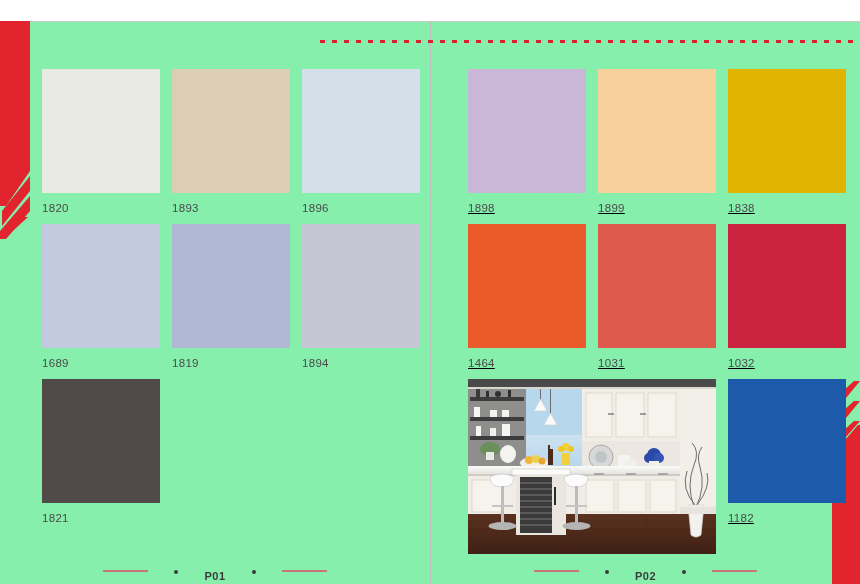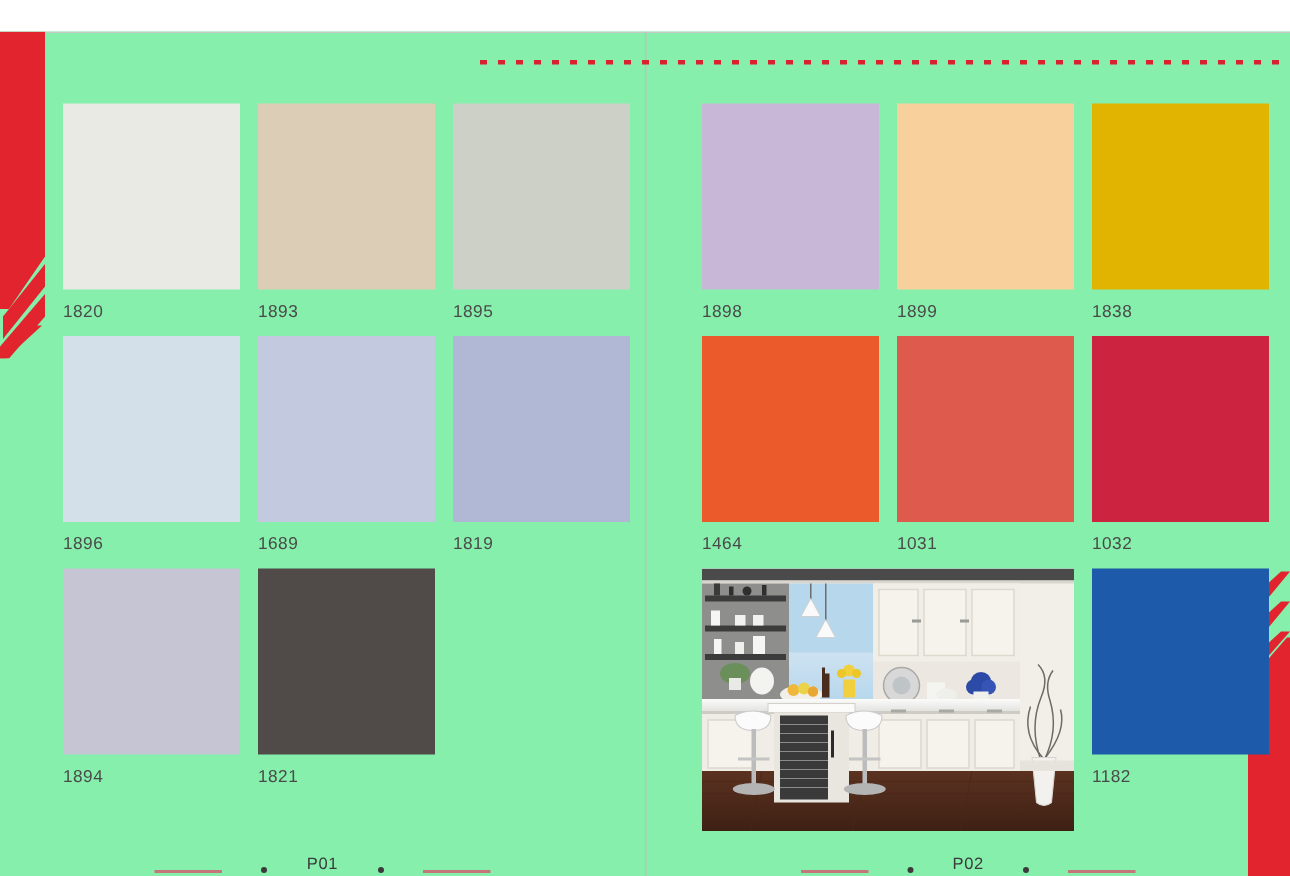--- a/index.html
+++ b/index.html
@@ -68,21 +68,21 @@
   .grid {
     position: absolute;
     top: 48px;
     display: grid;
     grid-template-columns: repeat(3, 118px);
     grid-template-rows: repeat(3, 155px);
     column-gap: 12px;
     row-gap: 0px;
   }
   .grid-left  { left: 42px; }
-  .grid-right { left: 37px; }
+  .grid-right { left: 37px; text-decoration: underline; }
 
   .swatch-cell {
     position: relative;
     width: 118px;
     height: 155px;
   }
   .swatch-chip {
     width: 118px;
     height: 124px;
     display: block;
@@ -105,23 +105,24 @@
     position: relative;
     background: #cfd6da;
   }
 
   
   .footer {
     position: absolute;
     bottom: 23px;
     width: 100%;
     display: flex;
-    align-items: flex-end;
+    align-items: flex-start;
     justify-content: center;
     gap: 26px;
+    font-weight: bold;
   }
   .footer-rule {
     width: 45px;
     height: 2px;
     background: #c4767a;
   }
   .footer-dot {
     width: 4px; height: 4px;
     border-radius: 50%;
     background: #3b3b3b;
@@ -169,24 +170,20 @@
       <div class="swatch-cell">
         <span class="swatch-chip" style="background-color: rgb(234, 234, 229);"></span>
         <div class="swatch-label">1820</div>
       </div>
 
       <div class="swatch-cell">
         <span class="swatch-chip" style="background-color: rgb(220, 205, 183);"></span>
         <div class="swatch-label">1893</div>
       </div>
 
-      <div class="swatch-cell">
-        <span class="swatch-chip" style="background-color: rgb(204, 208, 199);"></span>
-        <div class="swatch-label">1895</div>
-      </div>
 
       <div class="swatch-cell">
         <span class="swatch-chip" style="background-color: rgb(212, 224, 233);"></span>
         <div class="swatch-label">1896</div>
       </div>
 
       <div class="swatch-cell">
         <span class="swatch-chip" style="background-color: rgb(195, 201, 222);"></span>
         <div class="swatch-label">1689</div>
       </div>

